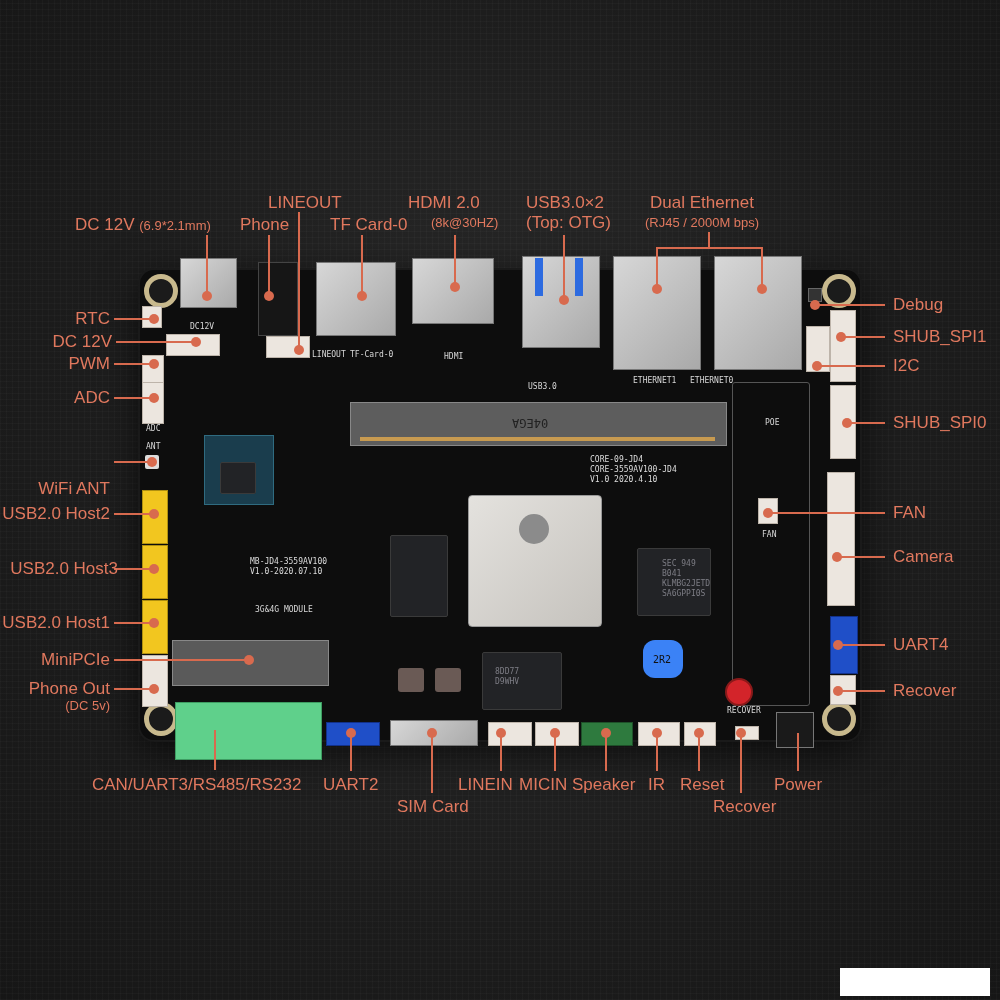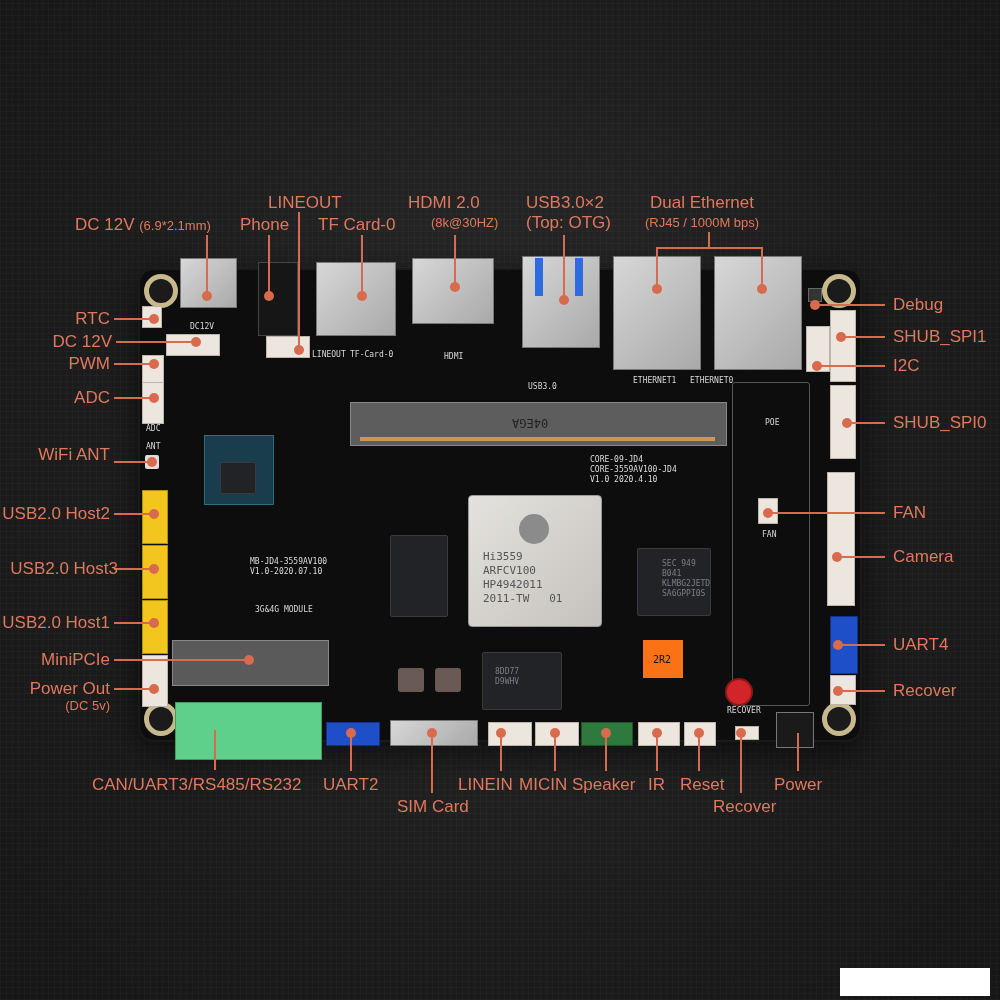--- a/index.html
+++ b/index.html
@@ -81,37 +81,33 @@
 
 <div class="comp" style="left:350px;top:402px;width:375px;height:42px;background:#5d5d5d;border:1px solid #888"></div>
 <div class="comp" style="left:360px;top:437px;width:355px;height:4px;background:#c79a50"></div>
 <div class="silk" style="left:512px;top:416px;font-size:12px;color:#222;transform:rotate(180deg)">04EGA</div>
 
 <div class="chip-text" style="left:590px;top:455px;color:#ddd">CORE-09-JD4
 CORE-3559AV100-JD4
 V1.0 2020.4.10</div>
 <div class="soc" style="left:468px;top:495px;width:132px;height:130px">
   <div style="position:absolute;left:50px;top:18px;width:30px;height:30px;border-radius:50%;background:#8b8b8b"></div>
-  <div class="soc-text">Hi3559
-ARFCV100
-HP4942011
-2011-TW   01</div>
 </div>
 <div class="chip" style="left:390px;top:535px;width:56px;height:80px"></div>
 <div class="chip" style="left:637px;top:548px;width:72px;height:66px">
   <div class="chip-text" style="left:24px;top:10px">SEC 949
 B041
 KLMBG2JETD
 SA6GPPI0S</div>
 </div>
 <div class="chip" style="left:482px;top:652px;width:78px;height:56px">
   <div class="chip-text" style="left:12px;top:14px">8DD77
 D9WHV</div>
 </div>
-<div class="comp" style="left:643px;top:640px;width:40px;height:38px;background:#f97316;border-radius:0">
+<div class="comp" style="left:643px;top:640px;width:40px;height:38px;background:#3b82f6;border-radius:12px">
   <div class="silk" style="left:10px;top:14px;font-size:10px;color:#111">2R2</div>
 </div>
 <div class="comp" style="left:398px;top:668px;width:26px;height:24px;background:#6a5a55;border-radius:3px"></div>
 <div class="comp" style="left:435px;top:668px;width:26px;height:24px;background:#6a5a55;border-radius:3px"></div>
 
 <div class="comp" style="left:732px;top:382px;width:76px;height:322px;border:1px solid #555;border-radius:3px"></div>
 <div class="silk" style="left:765px;top:418px">POE</div>
 <div class="comp white-conn" style="left:806px;top:326px;width:22px;height:44px"></div>
 <div class="comp white-conn" style="left:830px;top:310px;width:24px;height:70px"></div>
 <div class="comp white-conn" style="left:830px;top:385px;width:24px;height:72px"></div>
@@ -210,38 +206,38 @@
 <div class="line" style="left:740px;top:733px;width:2px;height:60px"></div>
 <div class="dot" style="left:741px;top:733px"></div>
 <div class="line" style="left:797px;top:733px;width:2px;height:38px"></div>
 
 <div class="lbl" style="left:75px;top:216px">
   <span>DC 12V</span>
   <span class="sm" style="font-size:13px">(6.9*2.1mm)</span>
 </div>
 <div class="lbl" style="left:240px;top:216px">Phone</div>
 <div class="lbl" style="left:268px;top:194px">LINEOUT</div>
-<div class="lbl" style="left:318px;top:216px">TF Card-0</div>
+<div class="lbl" style="left:330px;top:216px">TF Card-0</div>
 <div class="lbl" style="left:408px;top:194px">HDMI 2.0</div>
 <div class="lbl sm" style="left:431px;top:216px">(8k@30HZ)</div>
 <div class="lbl" style="left:526px;top:194px">USB3.0×2</div>
 <div class="lbl" style="left:526px;top:214px">(Top: OTG)</div>
 <div class="lbl" style="left:650px;top:194px">Dual Ethernet</div>
-<div class="lbl sm" style="left:645px;top:216px">(RJ45 / 1000M bps)</div>
+<div class="lbl sm" style="left:645px;top:216px">(RJ45 / 2000M bps)</div>
 
 <div class="lbl r" style="left:0;width:110px;top:310px">RTC</div>
 <div class="lbl r" style="left:0;width:112px;top:333px">DC 12V</div>
 <div class="lbl r" style="left:0;width:110px;top:355px">PWM</div>
 <div class="lbl r" style="left:0;width:110px;top:389px">ADC</div>
-<div class="lbl r" style="left:0;width:110px;top:446px">WiFi ANT</div>
+<div class="lbl r" style="left:0;width:110px;top:480px">WiFi ANT</div>
 <div class="lbl r" style="left:0;width:110px;top:505px">USB2.0 Host2</div>
 <div class="lbl r" style="left:8px;width:110px;top:560px">USB2.0 Host3</div>
 <div class="lbl r" style="left:0;width:110px;top:614px">USB2.0 Host1</div>
 <div class="lbl r" style="left:0;width:110px;top:651px">MiniPCIe</div>
-<div class="lbl r" style="left:0;width:110px;top:680px">Power Out</div>
+<div class="lbl r" style="left:0;width:110px;top:680px">Phone Out</div>
 <div class="lbl r sm" style="left:0;width:110px;top:699px">(DC 5v)</div>
 
 <div class="lbl" style="left:893px;top:296px">Debug</div>
 <div class="lbl" style="left:893px;top:328px">SHUB_SPI1</div>
 <div class="lbl" style="left:893px;top:357px">I2C</div>
 <div class="lbl" style="left:893px;top:414px">SHUB_SPI0</div>
 <div class="lbl" style="left:893px;top:504px">FAN</div>
 <div class="lbl" style="left:893px;top:548px">Camera</div>
 <div class="lbl" style="left:893px;top:636px">UART4</div>
 <div class="lbl" style="left:893px;top:682px">Recover</div>

